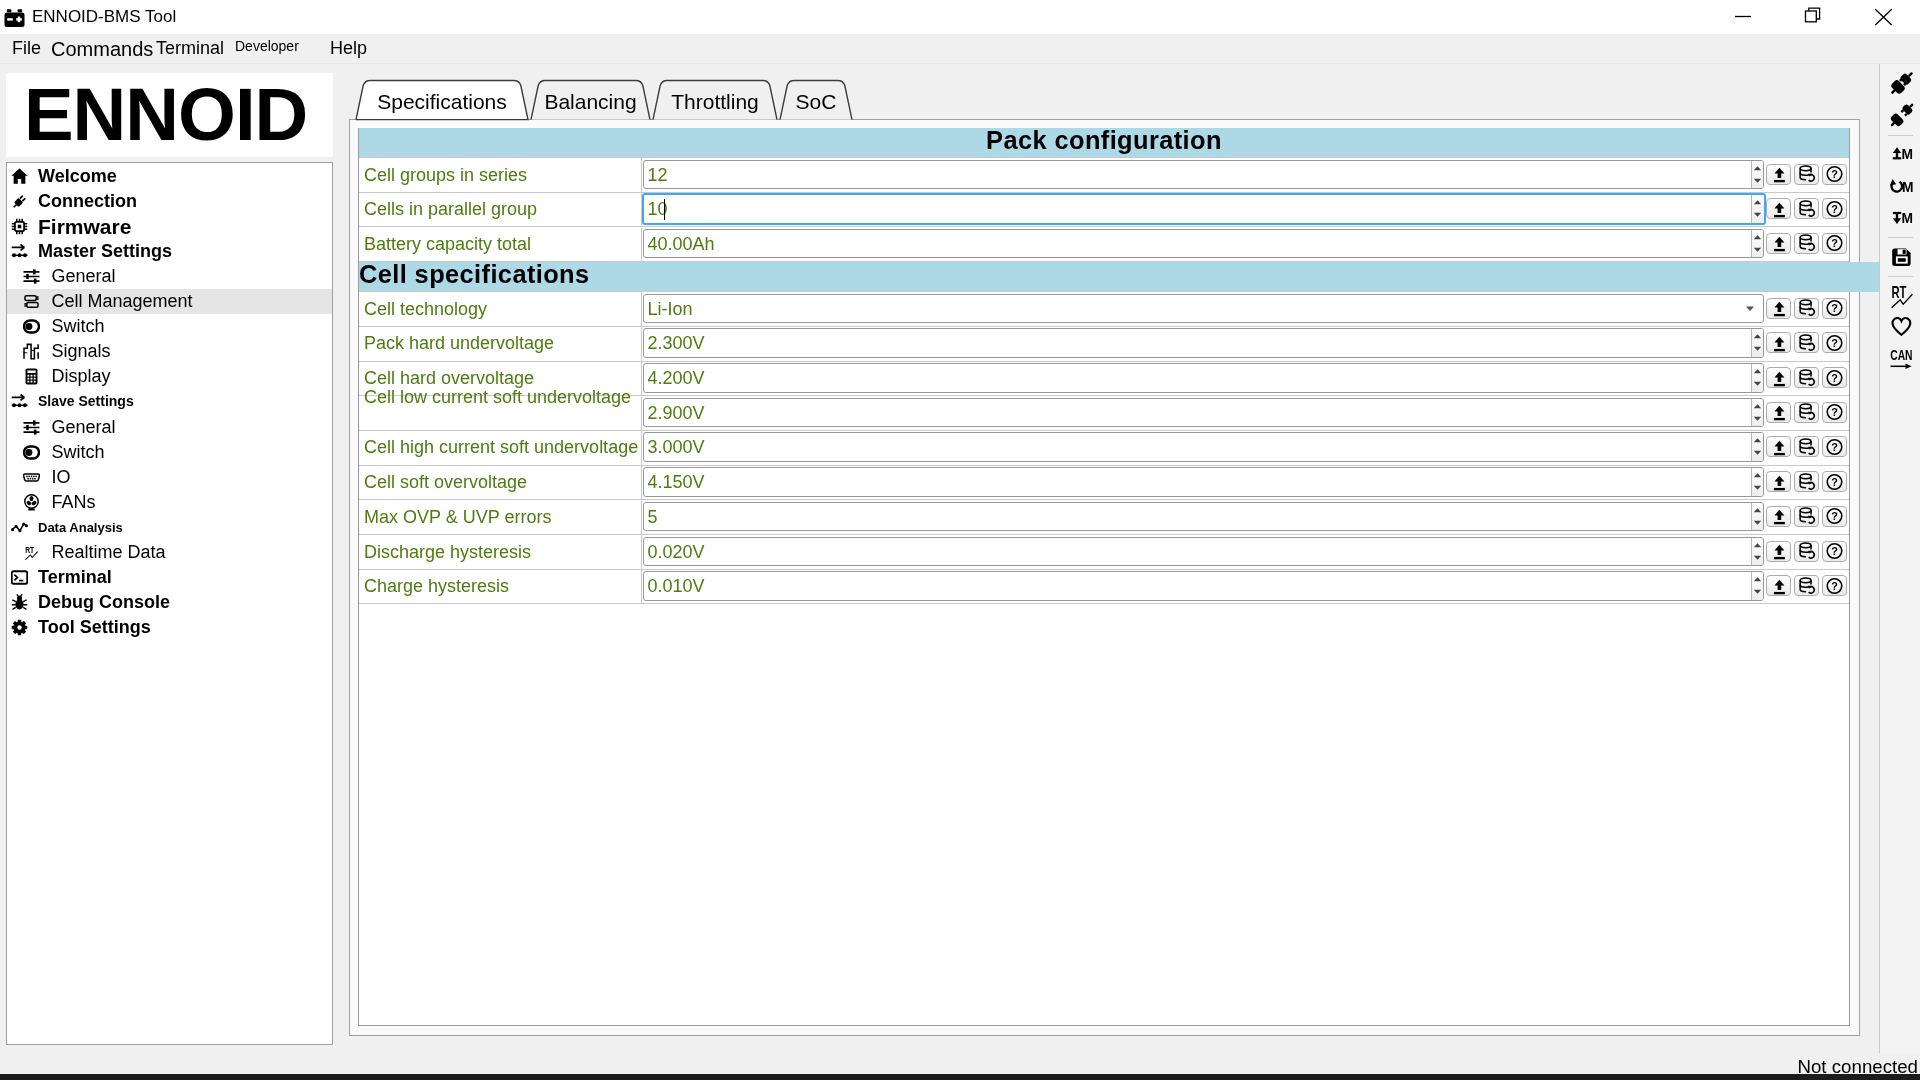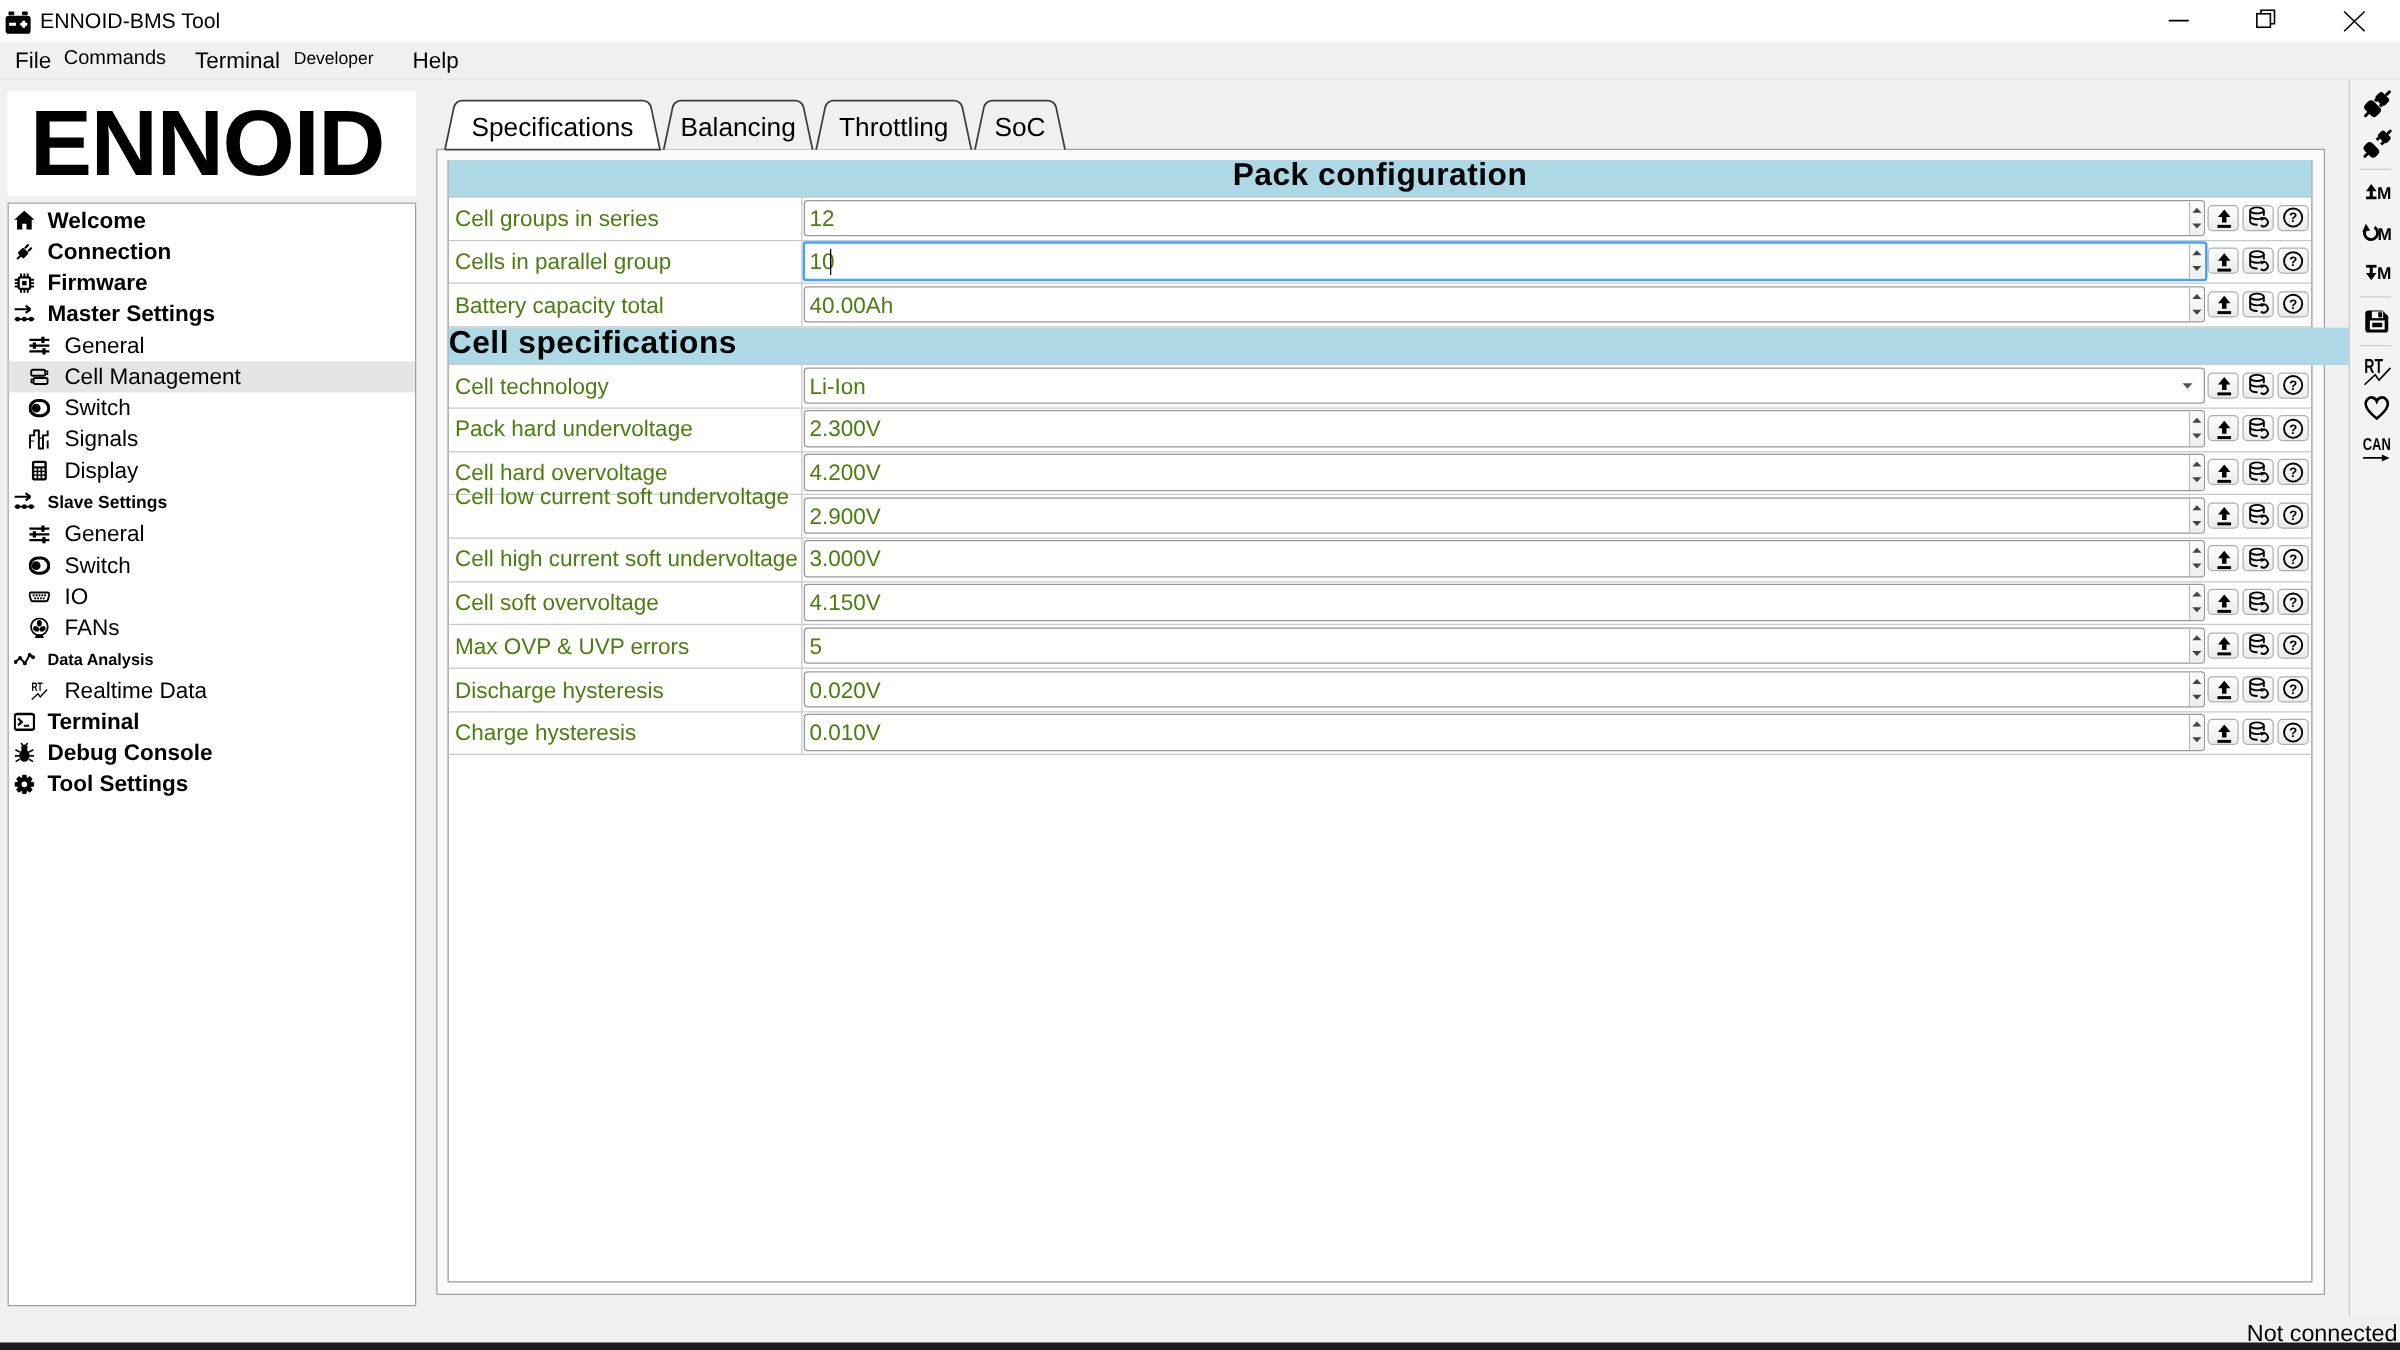--- a/index.html
+++ b/index.html
@@ -20,21 +20,21 @@
 <svg class="abs" style="left:1725px;top:0" width="180" height="33" viewBox="0 0 180 33">
 <g stroke="#000" stroke-width="1.3" fill="none">
 <path d="M10 16.5 H26"></path>
 <rect x="80.5" y="11" width="10.8" height="10.8"></rect>
 <path d="M83.8 11 V8.2 h10.8 v10.8 h-3.3"></path>
 <path d="M150.3 9.2 L166.7 25 M166.7 9.2 L150.3 25"></path>
 </g>
   </svg>
 <div class="abs" style="left:0;top:33.5px;width:1920px;height:30px;background:#f0f0f0;border-bottom:1px solid #e5e5e5"></div>
 <div class="abs" style="left:12px;top:38px;font-size:18px">File</div>
-<div class="abs" style="left:51px;top:38px;font-size:16px">Commands</div>
+<div class="abs" style="left:51px;top:38px;font-size:20px">Commands</div>
 <div class="abs" style="left:156px;top:38px;font-size:18px">Terminal</div>
 <div class="abs" style="left:235px;top:38px;font-size:14px">Developer</div>
 <div class="abs" style="left:330px;top:38px;font-size:18px">Help</div>
 <div class="abs" style="left:6px;top:73px;width:327px;height:84px;background:#fff"></div>
 <div class="abs" style="left:24px;top:72px;width:290px;font-size:74.4px;font-weight:bold;letter-spacing:-1px">ENNOID</div>
 <div class="abs" style="left:6px;top:162px;width:327px;height:883px;background:#fff;border:1px solid #a0a0a0"></div>
 <div class="abs" style="left:7px;top:288.7px;width:325px;height:25px;background:#e5e5e5"></div>
 <svg style="position:absolute;left:11px;top:167.5px" width="17" height="17" viewBox="0 0 20 20">
     <path d="M10 0.6 L19.6 9.2 h-2.7 v9.2 h-4.9 v-5.5 H8 v5.5 H3.1 V9.2 H0.4 Z" fill="#000"></path>
   </svg>
@@ -51,21 +51,21 @@
 <svg style="position:absolute;left:11px;top:217.7px" width="17" height="17" viewBox="0 0 20 20">
     <rect x="4.6" y="4.6" width="10.8" height="10.8" rx="1.6" fill="none" stroke="#000" stroke-width="2.1"></rect>
     <rect x="7.9" y="7.9" width="4.2" height="4.2" fill="#000"></rect>
     <g stroke="#000" stroke-width="1.8">
       <path d="M6.8 4.6 V0.9 M10 4.6 V0.9 M13.2 4.6 V0.9"></path>
       <path d="M6.8 19.1 V15.4 M10 19.1 V15.4 M13.2 19.1 V15.4"></path>
       <path d="M4.6 6.8 H0.9 M4.6 10 H0.9 M4.6 13.2 H0.9"></path>
       <path d="M15.4 6.8 H19.1 M15.4 10 H19.1 M15.4 13.2 H19.1"></path>
     </g>
   </svg>
-<div class="abs" style="left:38px;top:213.7px;height:25.1px;line-height:25.1px;font-size:18px;font-weight:bold">Firmware</div>
+<div class="abs" style="left:38px;top:213.7px;height:25.1px;line-height:25.1px;font-size:21px;font-weight:bold">Firmware</div>
 <svg style="position:absolute;left:11px;top:242.8px" width="17" height="17" viewBox="0 0 20 20">
     <path d="M0.8 5.2 H15.8 M15.8 5.2 l-4.6-3.4 M15.8 5.2 l-4.6 3.4" stroke="#000" stroke-width="2" fill="none"></path>
     <path d="M0.8 14.5 H19.4" stroke="#000" stroke-width="1.7" fill="none"></path>
     <circle cx="3.6" cy="14.5" r="2.3" fill="#000"></circle>
     <circle cx="10" cy="14.5" r="2.3" fill="#000"></circle>
     <circle cx="16.4" cy="14.5" r="2.3" fill="#000"></circle>
   </svg>
 <div class="abs" style="left:38px;top:238.8px;height:25.1px;line-height:25.1px;font-size:18px;font-weight:bold">Master Settings</div>
 <svg style="position:absolute;left:22.5px;top:267.9px" width="17" height="17" viewBox="0 0 20 20">
     <g stroke="#000" stroke-width="2">

